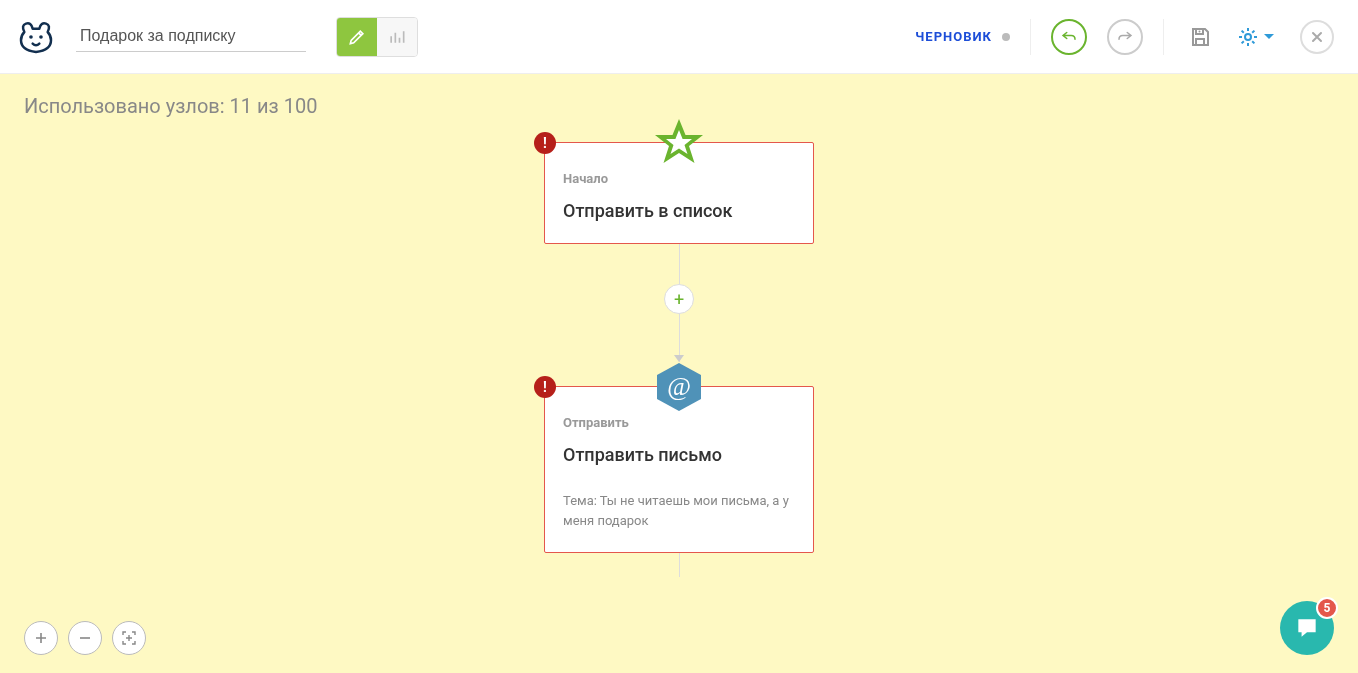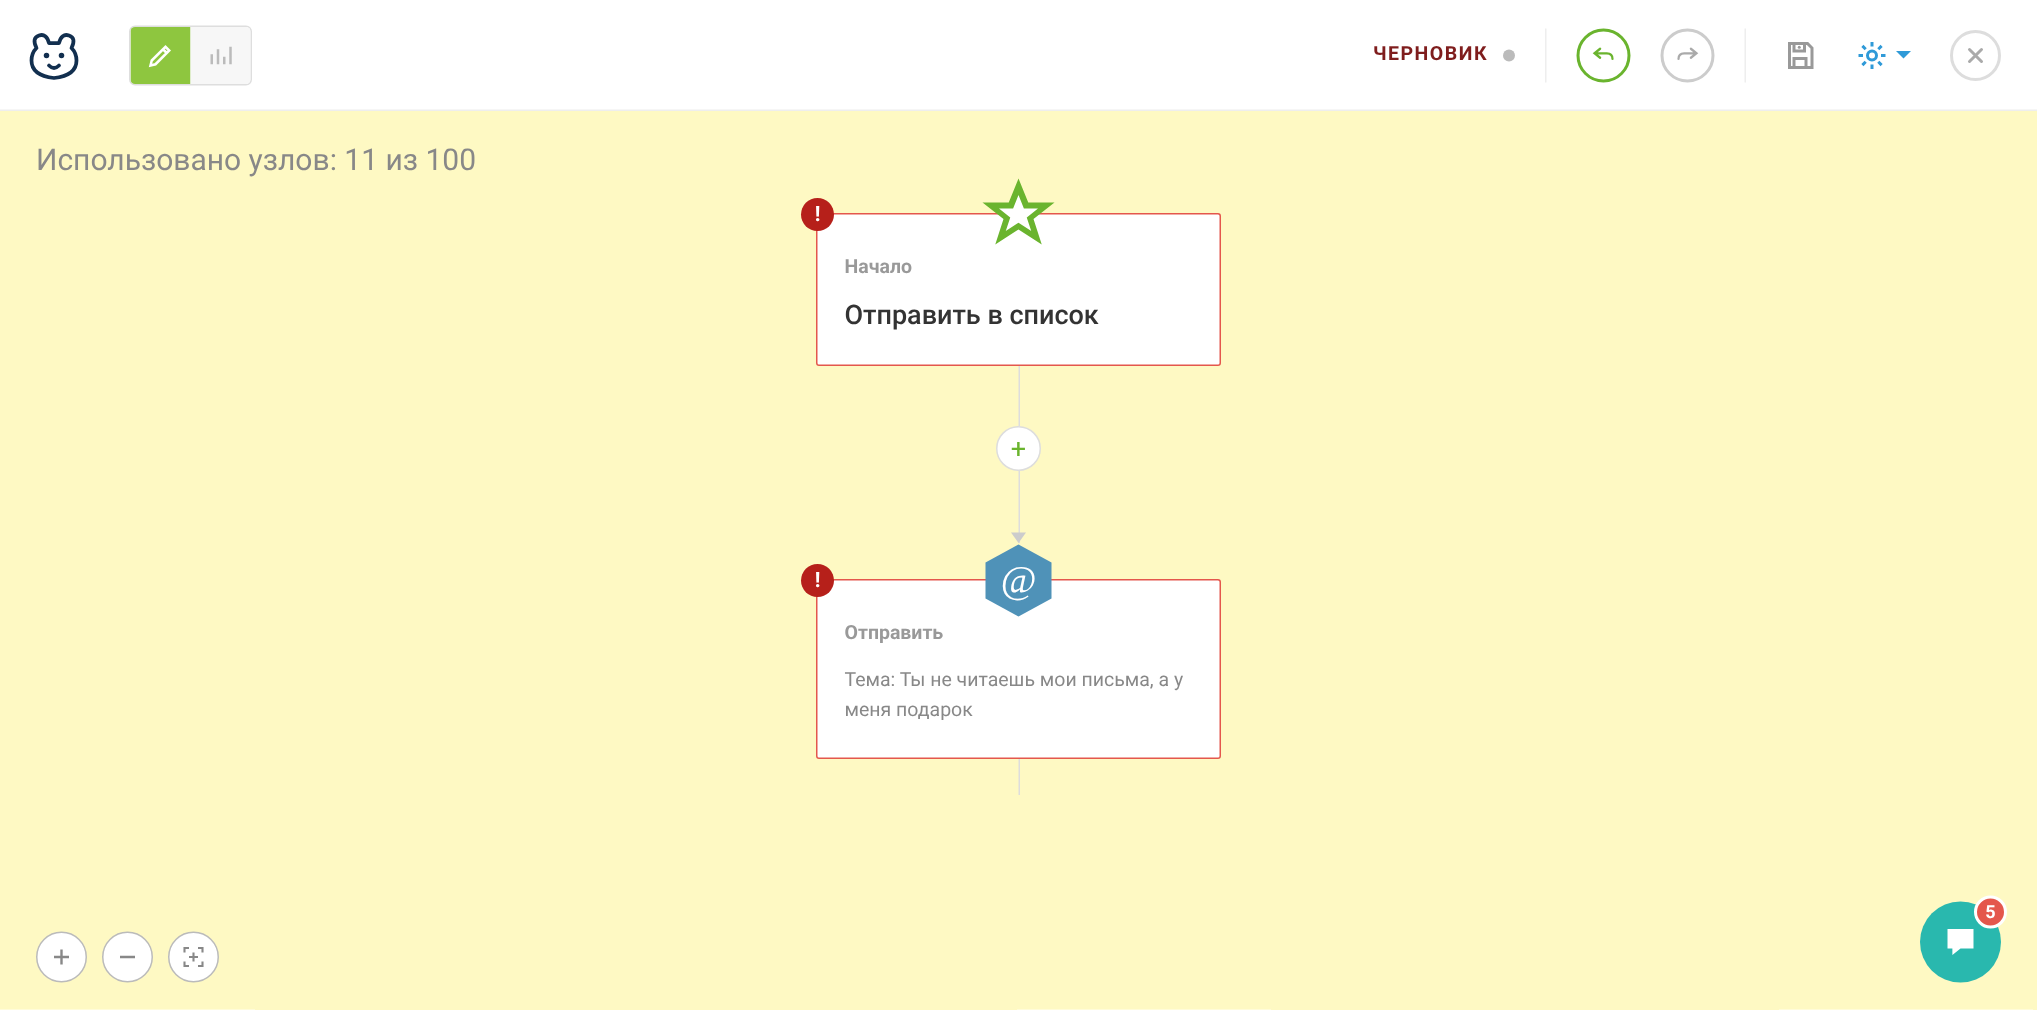--- a/index.html
+++ b/index.html
@@ -52,21 +52,21 @@
   .mode-stats { background: #f7f7f7; }
   .spacer { flex: 1 1 auto; }
 
   .status {
     display: flex;
     align-items: center;
     gap: 10px;
     font-size: 13px;
     font-weight: 700;
     letter-spacing: 1px;
-    color: #7f1d1d;
+    color: #1d4ed8;
     text-transform: uppercase;
   }
   .status-dot {
     width: 8px; height: 8px; border-radius: 50%; background: #bbb;
   }
 
   .vline { width: 1px; height: 36px; background: #eee; }
 
   .circle-btn {
     width: 36px; height: 36px; border-radius: 50%;
@@ -155,21 +155,21 @@
     margin-bottom: 14px;
   }
   .node-title {
     font-size: 18px;
     color: #333;
     font-weight: 500;
   }
   .node-subtitle {
     font-size: 13px;
     color: #888;
-    margin-top: 10px;
+    margin-top: 26px;
     line-height: 1.5;
   }
 
   .error-dot {
     position: absolute;
     top: -11px; left: -11px;
     width: 22px; height: 22px; border-radius: 50%;
     background: #b6201a;
     color: #fff;
     display: flex; align-items: center; justify-content: center;
@@ -257,20 +257,21 @@
   <div class="logo">
     <svg viewBox="0 0 48 48" width="40" height="40">
       <path fill="none" stroke="#122f4f" stroke-width="3" stroke-linecap="round" stroke-linejoin="round" d="M10 18 Q6 10 12 8 Q18 6 20 14 L28 14 Q30 6 36 8 Q42 10 38 18
            Q42 22 42 28 Q42 40 24 42 Q6 40 6 28 Q6 22 10 18 Z"></path>
       <circle cx="18" cy="24" r="2.2" fill="#122f4f"></circle>
       <circle cx="30" cy="24" r="2.2" fill="#122f4f"></circle>
       <path d="M20 32 Q24 36 28 32" fill="none" stroke="#122f4f" stroke-width="3" stroke-linecap="round"></path>
     </svg>
   </div>
 
+  <input class="title-input" type="text" value="Подарок за подписку" style="">
 
   <div class="mode-toggle">
     <div class="mode-edit">
       <svg width="20" height="20" viewBox="0 0 24 24">
           <path fill="none" stroke="#fff" stroke-width="2" d="M4 20 L8 19 L19 8 L16 5 L5 16 Z M14 7 L17 10"></path>
         </svg>
     </div>
     <div class="mode-stats">
       <svg width="20" height="20" viewBox="0 0 24 24">
           <path fill="none" stroke="#bbb" stroke-width="2" d="M5 19 V11 M10 19 V7 M15 19 V13 M20 19 V5"></path>
@@ -346,20 +347,21 @@
 
     <div class="node" style="margin-top:24px;">
       <div class="error-dot">!</div>
       <div class="node-icon hex-wrap">
         <svg width="52" height="52" viewBox="0 0 52 52">
           <polygon points="26,2 48,14 48,38 26,50 4,38 4,14" fill="#4f92b8"></polygon>
           <text x="26" y="34" text-anchor="middle" font-size="26" font-style="italic" font-family="Georgia, serif" fill="#fff">@</text>
         </svg>
       </div>
       <div class="node-label">Отправить</div>
+      <div class="node-title">Отправить письмо</div>
       <div class="node-subtitle">Тема: Ты не читаешь мои письма, а у меня подарок</div>
     </div>
 
     <div class="connector tail"></div>
   </div>
 
   <div class="zoom-controls">
     <div class="zc-btn">
       <svg width="14" height="14" viewBox="0 0 14 14">
           <path stroke="#888" stroke-width="1.6" d="M7 2 V12 M2 7 H12"></path>

